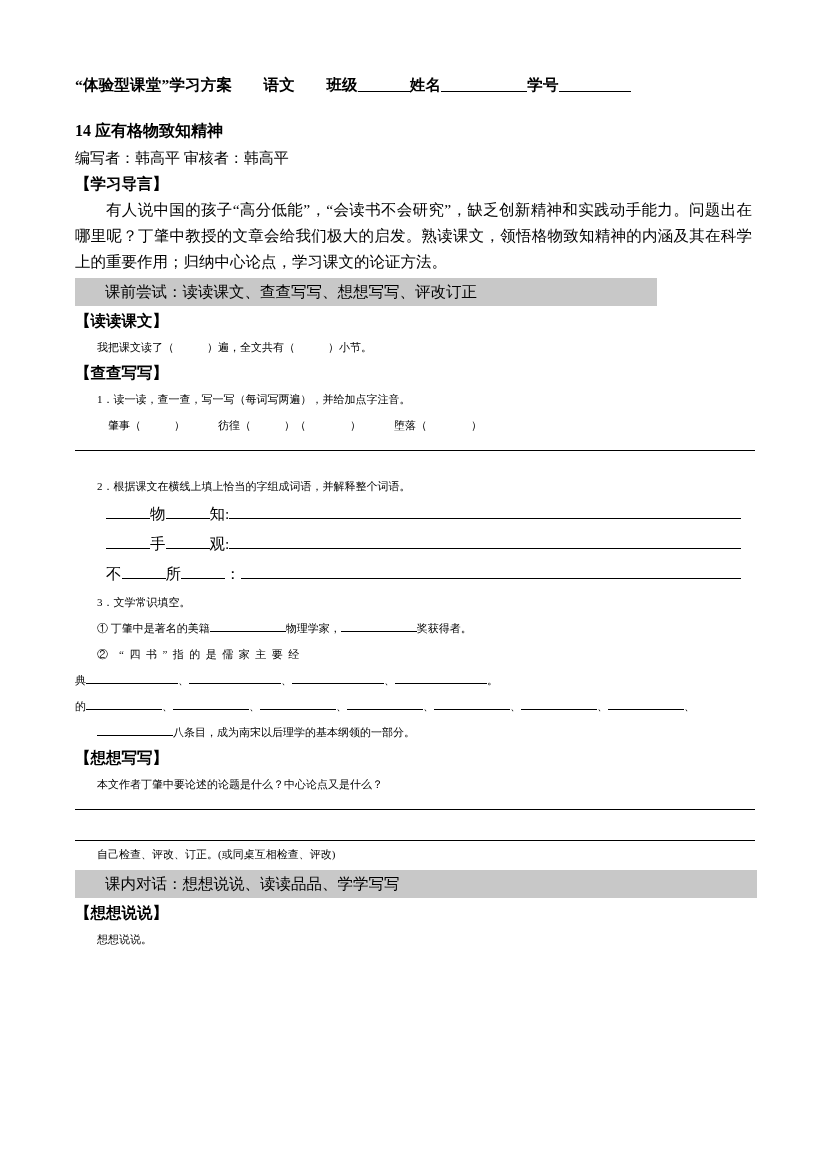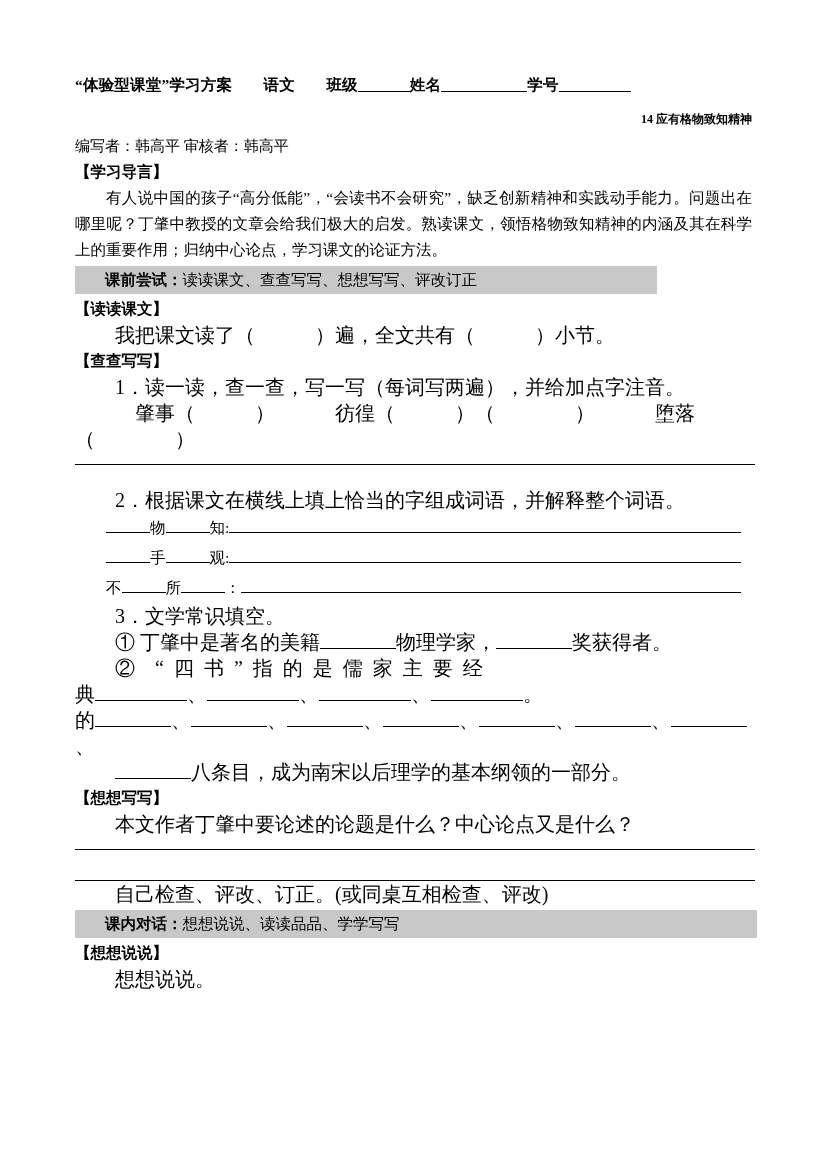--- a/index.html
+++ b/index.html
@@ -16,36 +16,36 @@
   }
   .page {
     position: relative;
     width: 827px;
     height: 1169px;
     box-sizing: border-box;
     padding: 72px 75px 60px 75px;
     border-radius: 11px;
   }
   .line {
-    font-size: 20px;
+    font-size: 11px;
     line-height: 26px;
     white-space: pre-wrap;
   }
   .header-line {
     font-size: 15.5px;
     line-height: 26px;
     font-weight: bold;
     letter-spacing: 0.2px;
   }
   .title {
-    text-align: right;
-    font-size: 12px;
+    text-align: left;
+    font-size: 16px;
     font-weight: bold;
     line-height: 26px;
-    margin-top: 8px;
+    margin-top: 20px;
   }
   .byline {
     font-size: 15px;
     line-height: 26px;
     margin-top: 1px;
   }
   .sec-title {
     font-size: 15.5px;
     font-weight: bold;
     line-height: 26px;
@@ -61,21 +61,21 @@
   }
   .shade {
     background: #c8c8c8;
     font-size: 15.5px;
     line-height: 24px;
     padding: 2px 0 2px 30px;
     margin: 3px 0 2px 0;
     width: 552px;
   }
   .shade b {
-    font-weight: bold;
+    font-weight: normal;
   }
   .rule {
     border: 0;
     border-top: 1px solid #000;
     margin: 12px 0 0 0;
     width: 680px;
   }
   .blankline {
     display: inline-block;
     border-bottom: 1px solid #000;

